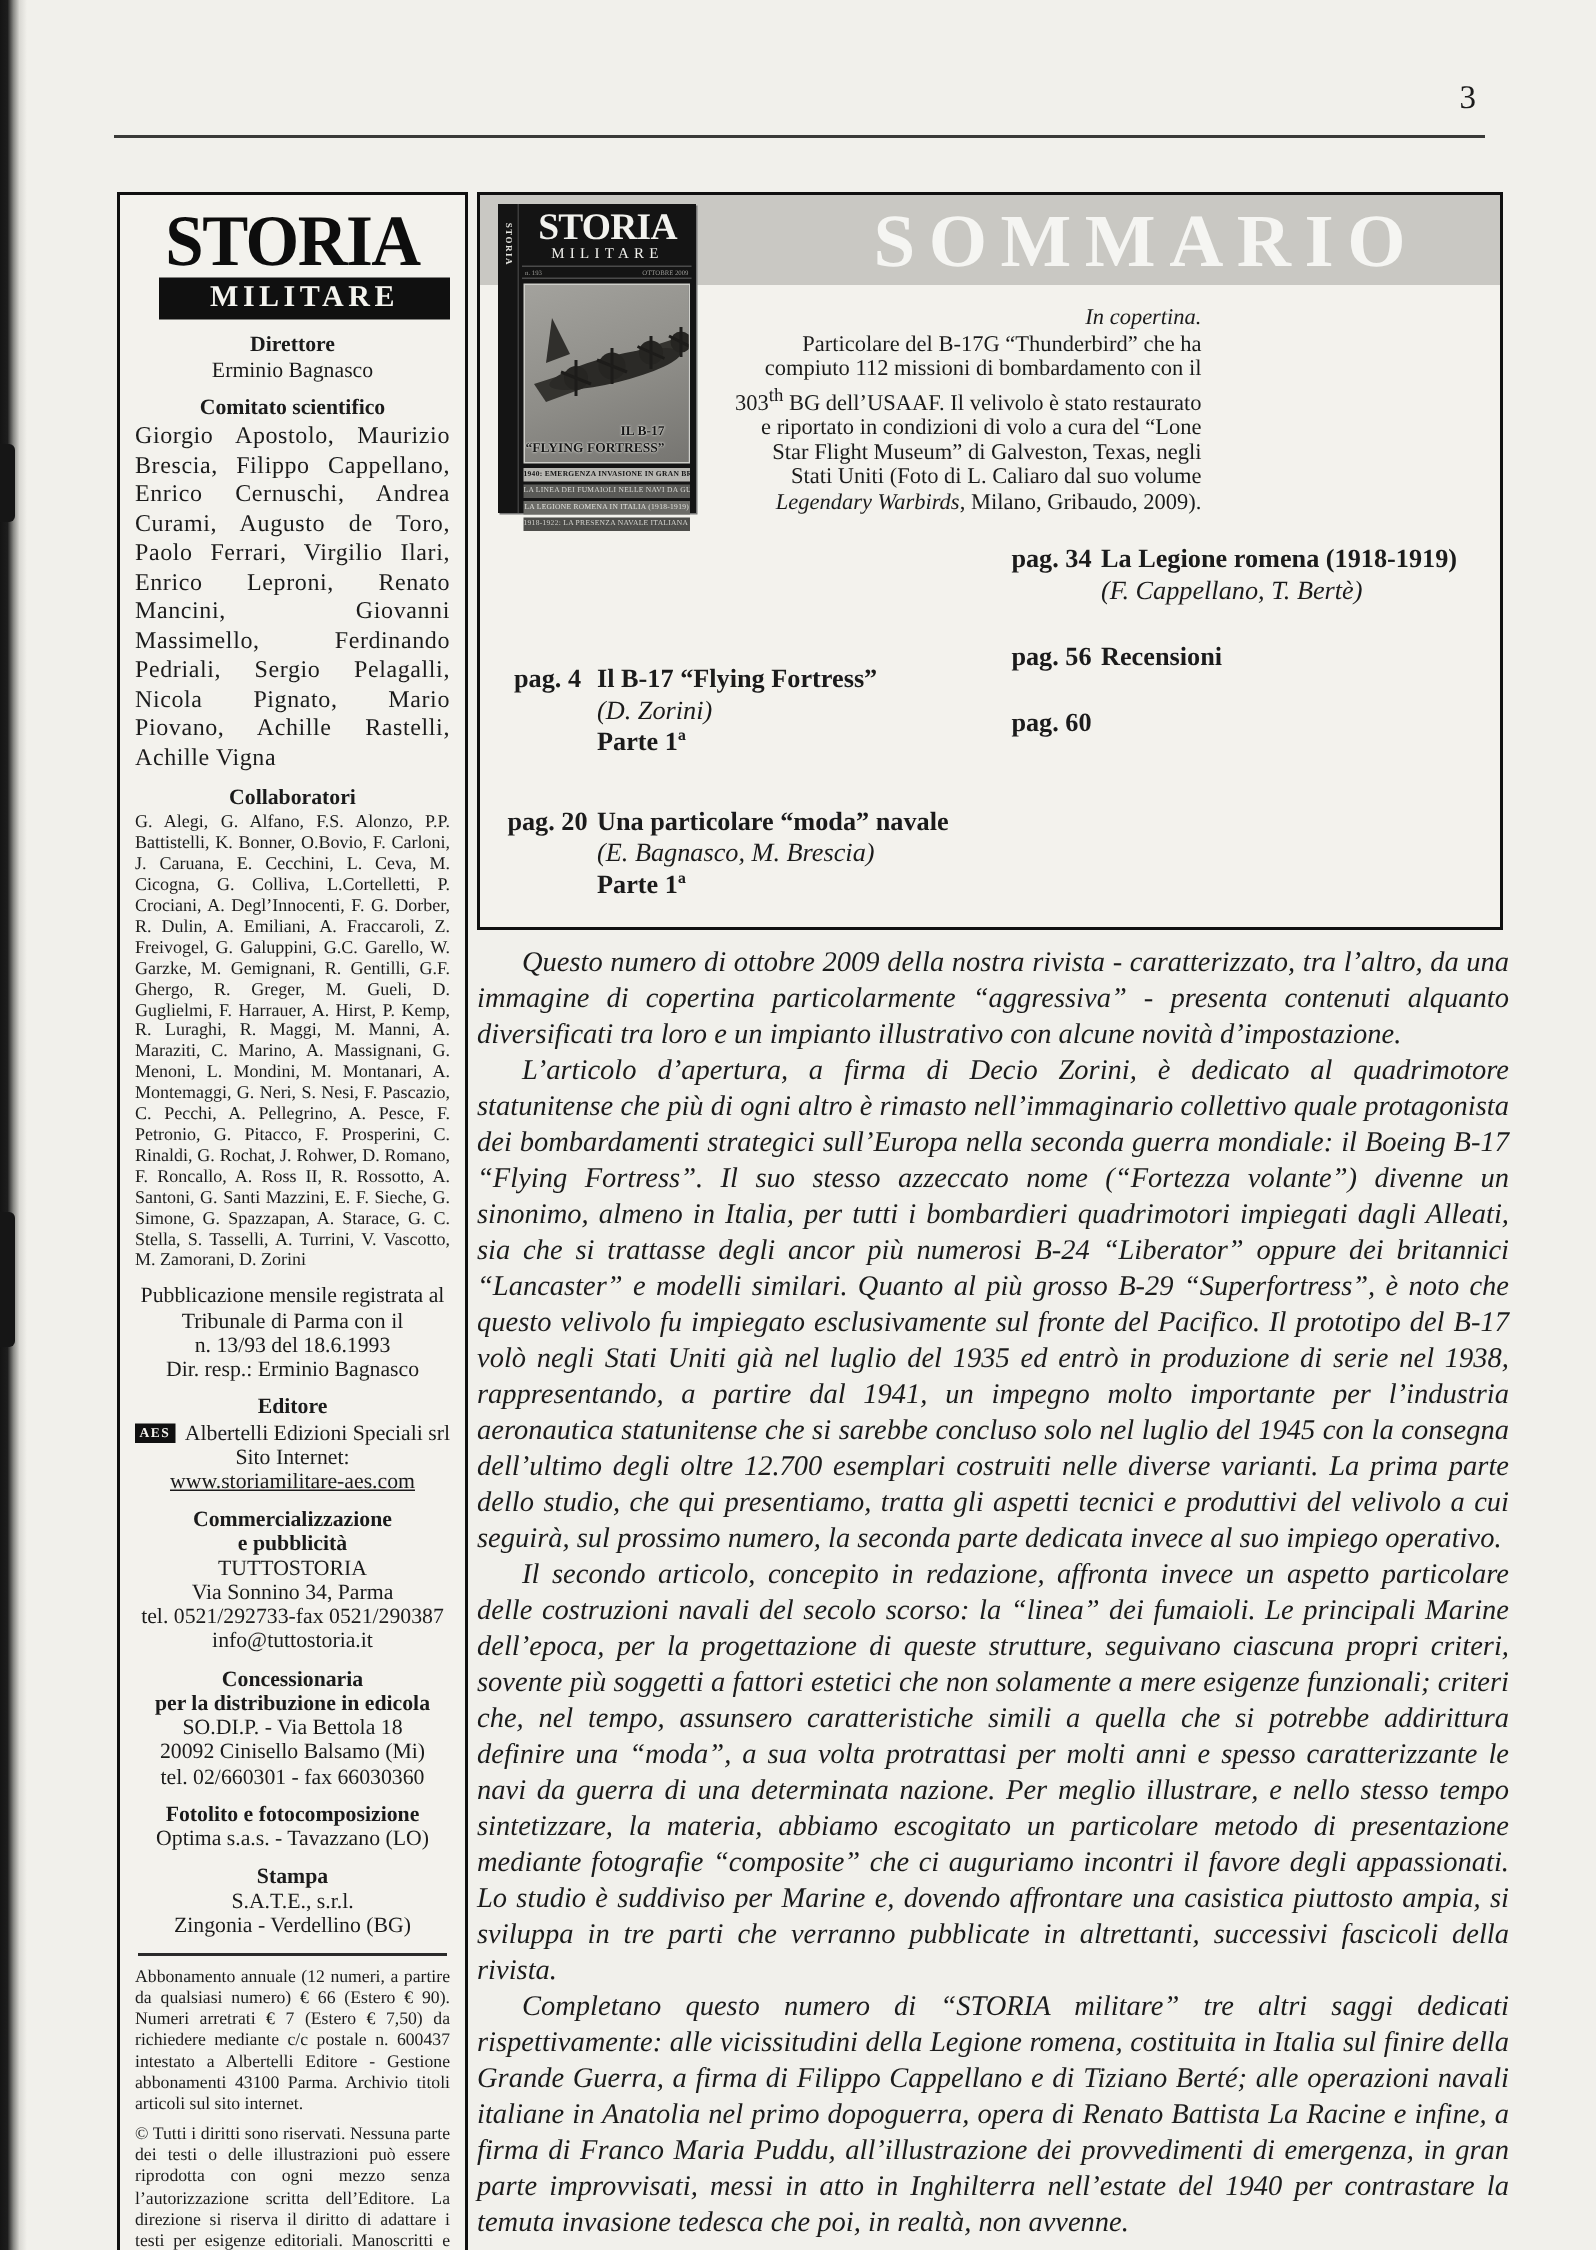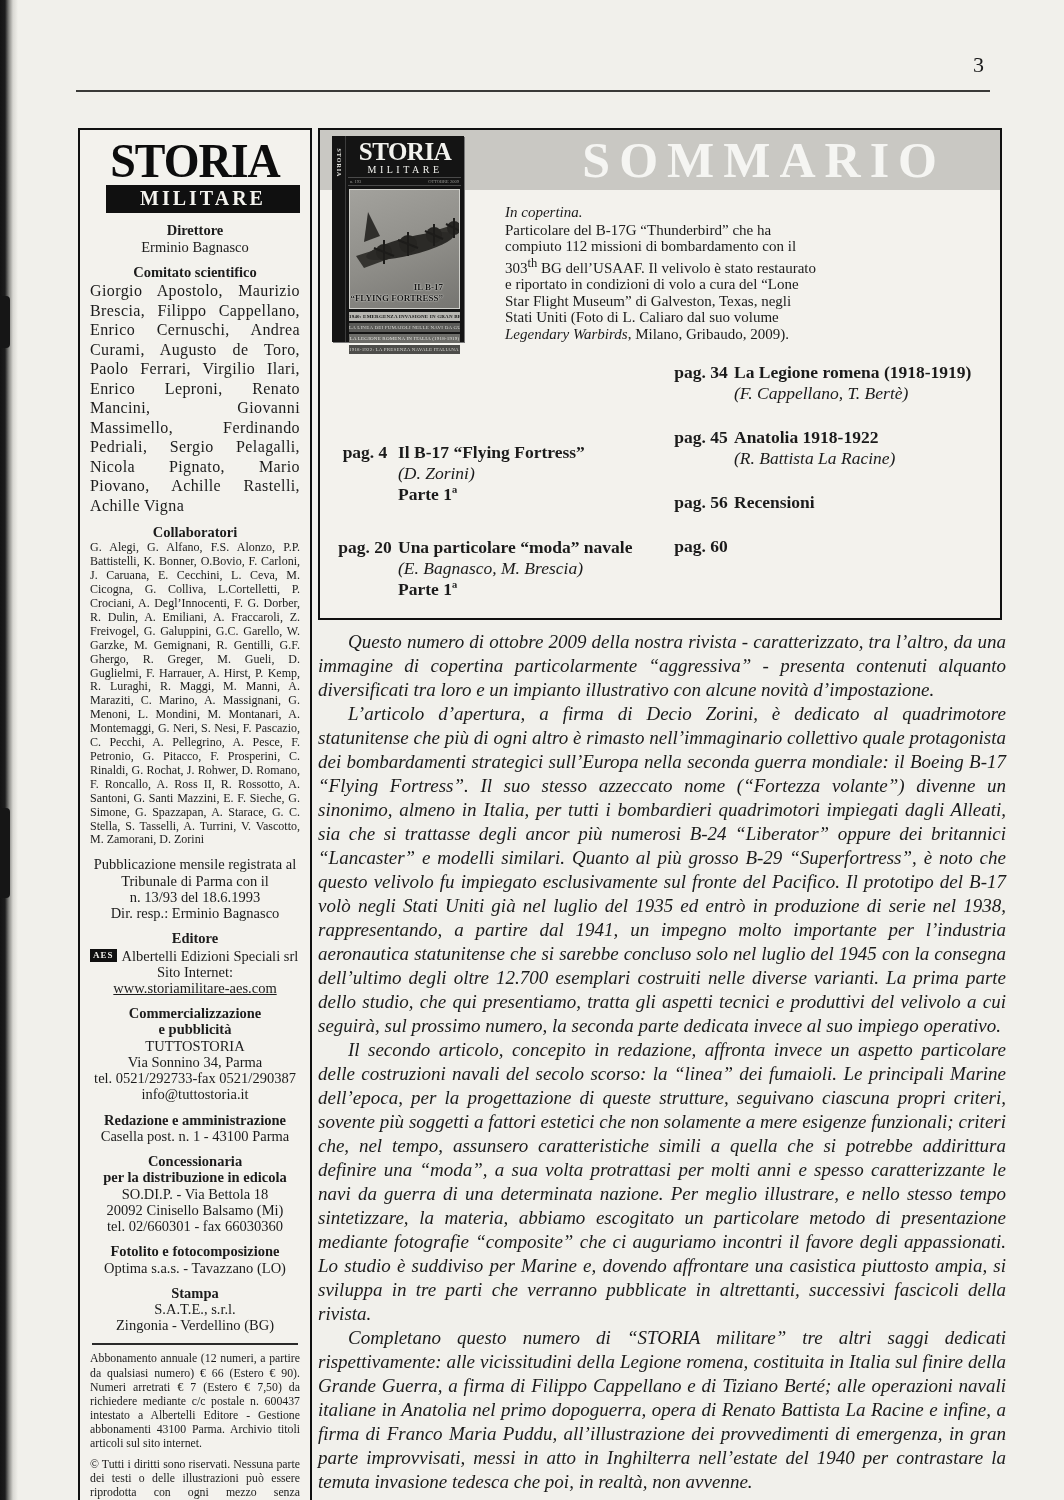--- a/index.html
+++ b/index.html
@@ -19,21 +19,21 @@
     font-size:14.5px;line-height:1.12;}
   .logo-storia{font-weight:bold;font-size:46px;line-height:1.02;letter-spacing:-1px;color:#0d0d0d;
     transform:scaleY(1.05);}
   .logo-bar{background:#101010;color:#f4f3ee;font-size:20px;letter-spacing:3px;
     padding:2px 0 4px;margin:0 0 0 16px;font-weight:bold;}
   .sb-sec{margin-top:9px;}
   .sb-h{font-weight:bold;}
   .sb-names{text-align:justify;margin-top:1px;}
   .names-comitato{font-size:16px;line-height:1.22;letter-spacing:.4px;}
   .names-collab{font-size:12px;line-height:1.16;}
-  .editore-row{display:flex;align-items:center;justify-content:flex-start;gap:5px;margin-top:1px;}
+  .editore-row{display:flex;align-items:center;justify-content:space-between;gap:5px;margin-top:1px;}
   .aes-logo{display:inline-block;background:#101010;color:#f2f1ec;font-weight:bold;
     font-size:9px;line-height:13px;padding:0 3px;letter-spacing:1px;}
   .sb-url{text-decoration:underline;}
   .sb-rule{border:none;border-top:2px solid #2a2a2a;margin:10px 2px 6px;}
   .small-print{font-size:11.8px;text-align:justify;line-height:1.2;margin-top:6px;}
 
   
   .sommario{position:absolute;left:318px;top:128px;width:684px;height:492px;box-sizing:border-box;
     border:2px solid #101010;background:#f3f2ed;}
   .sommario-banner{position:absolute;left:0;top:0;right:0;height:60px;background:#c9c8c3;}
@@ -59,21 +59,21 @@
     text-shadow:0 0 2px rgba(235,235,230,.95),0 0 1px rgba(235,235,230,.95);}
   .cover-banners{margin:3px 4px 0 17px;display:flex;flex-direction:column;gap:2px;}
   .cover-banner{height:9px;font-size:5px;line-height:9px;text-align:center;overflow:hidden;
     white-space:nowrap;letter-spacing:.2px;}
   .cb-0{background:#b7b6b1;color:#141414;font-weight:bold;}
   .cb-1{background:#5a5a57;color:#d9d9d4;}
   .cb-2{background:#6b6b67;color:#e2e2dd;}
   .cb-3{background:#4d4d4a;color:#d5d5d0;}
 
   
-  .incopertina{position:absolute;left:185px;top:74px;width:312px;font-size:15px;line-height:16.5px;}
+  .incopertina{position:absolute;left:169px;top:74px;width:312px;font-size:15px;line-height:16.5px;text-align:right;}
   .ic-label{font-style:italic;}
   .ic-body{margin-top:1px;}
   .ic-bold{font-weight:normal;}
   .ic-italic{font-style:italic;}
 
   
   .toc-issue{position:absolute;left:140px;top:234px;width:320px;text-align:center;
     font-weight:bold;font-size:19px;}
   .toc-left{position:absolute;left:12px;top:312px;width:330px;}
   .toc-right{position:absolute;left:348px;top:232px;width:326px;}
@@ -138,24 +138,20 @@
 
     <div class="sb-sec">
       <div class="sb-h">Commercializzazione</div>
       <div class="sb-h">e pubblicità</div>
       <div>TUTTOSTORIA</div>
       <div>Via Sonnino 34, Parma</div>
       <div>tel. 0521/292733-fax 0521/290387</div>
       <div>info@tuttostoria.it</div>
     </div>
 
-    <div class="sb-sec">
-      <div class="sb-h">Redazione e amministrazione</div>
-      <div>Casella post. n. 1 - 43100 Parma</div>
-    </div>
 
     <div class="sb-sec">
       <div class="sb-h">Concessionaria</div>
       <div class="sb-h">per la distribuzione in edicola</div>
       <div>SO.DI.P. - Via Bettola 18</div>
       <div>20092 Cinisello Balsamo (Mi)</div>
       <div>tel. 02/660301 - fax 66030360</div>
     </div>
 
     <div class="sb-sec">
@@ -253,27 +249,20 @@
 
     <div class="toc-right">
       <div class="toc-entry">
         <div class="toc-page">pag. 34</div>
         <div class="toc-body">
           <div>La Legione romena (1918-1919)</div>
           <div class="toc-authors">(F. Cappellano, T. Bertè)</div>
         </div>
       </div>
       <div class="toc-entry">
-        <div class="toc-page">pag. 45</div>
-        <div class="toc-body">
-          <div>Anatolia 1918-1922</div>
-          <div class="toc-authors">(R. Battista La Racine)</div>
-        </div>
-      </div>
-      <div class="toc-entry">
         <div class="toc-page">pag. 56</div>
         <div class="toc-body">
           <div>Recensioni</div>
         </div>
       </div>
       <div class="toc-entry">
         <div class="toc-page">pag. 60</div>
       </div>
     </div>
   </div>

